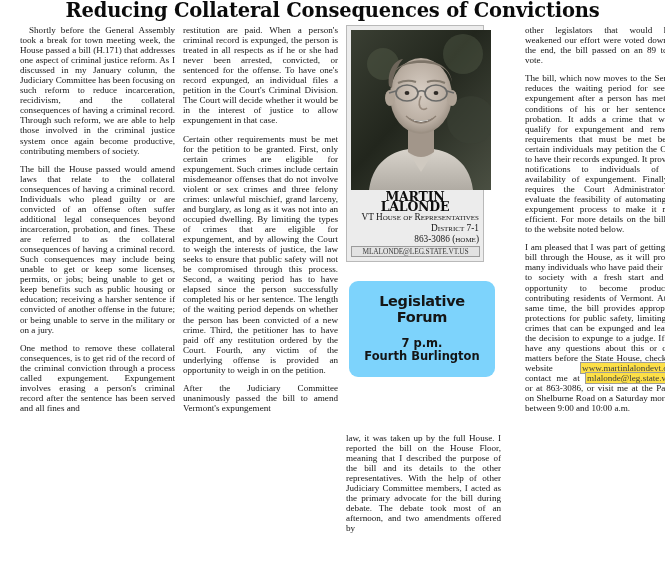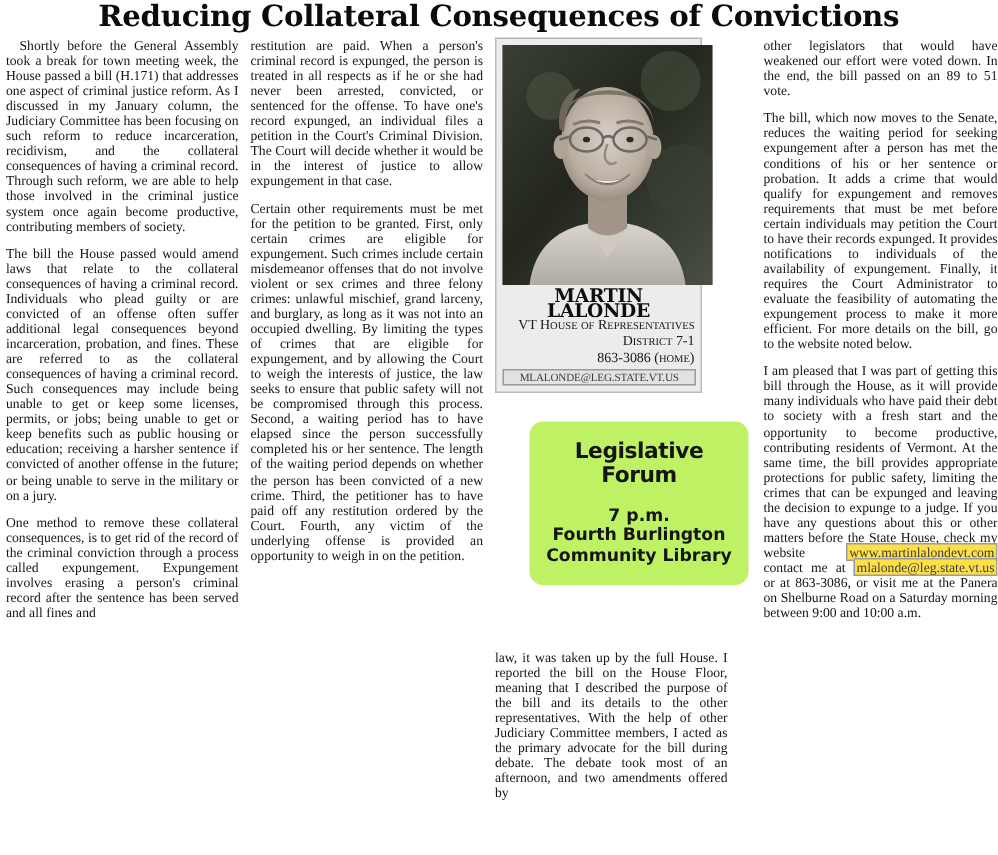--- a/index.html
+++ b/index.html
@@ -13,21 +13,21 @@
     overflow: hidden;
     font-family: "Liberation Serif", "DejaVu Serif", serif;
     color: #111111;
     position: relative;
   }
   #page {
     width: 665px;
     height: 570px;
     position: relative;
     box-sizing: border-box;
-    padding: 0 4px;
+    padding: 0 20px;
   }
   #headline {
     text-align: center;
     font-family: "DejaVu Serif", "Liberation Serif", serif;
     font-weight: bold;
     font-size: 19.5px;
     letter-spacing: -0.2px;
     line-height: 20px;
     padding-top: 1px;
     color: #0b0b0b;
@@ -112,28 +112,27 @@
     font-variant: small-caps;
   }
 
   
   #forum {
     position: absolute;
     left: 3px;
     top: 256px;
     width: 146px;
     box-sizing: border-box;
-    background: #bef264;
+    background: #7dd3fc;
     border-radius: 9px;
     padding: 12px 4px 13px 4px;
     text-align: center;
     font-family: "DejaVu Sans", "Liberation Sans", sans-serif;
     font-weight: bold;
     color: #151515;
-    margin-left: 20px;
   }
   .forum-title {
     font-size: 14.5px;
     line-height: 16px;
     letter-spacing: -0.3px;
   }
   .forum-date {
     font-size: 11.5px;
     line-height: 14px;
   }
@@ -178,20 +177,21 @@
 
     <div class="col" id="col1">
       <p class="indent">Shortly before the General Assembly took a break for town meeting week, the House passed a bill (H.171) that addresses one aspect of criminal justice reform.  As I discussed in my January column, the Judiciary Committee has been focusing on such reform to reduce incarceration, recidivism, and the collateral consequences of having a criminal record.  Through such reform, we are able to help those involved in the criminal justice system once again become productive, contributing members of society.</p>
       <p>The bill the House passed would amend laws that relate to the collateral consequences of having a criminal record.  Individuals who plead guilty or are convicted of an offense often suffer additional legal consequences beyond incarceration, probation, and fines.  These are referred to as the collateral consequences of having a criminal record.  Such consequences may include being unable to get or keep some licenses, permits, or jobs; being unable to get or keep benefits such as public housing or education; receiving a harsher sentence if convicted of another offense in the future; or being unable to serve in the military or on a jury.</p>
       <p>One method to remove these collateral consequences, is to get rid of the record of the criminal conviction through a process called expungement.  Expungement involves erasing a person's criminal record after the sentence has been served and all fines and</p>
     </div>
 
     <div class="col" id="col2">
       <p>restitution are paid.  When a person's criminal record is expunged, the person is treated in all respects as if he or she had never been arrested, convicted, or sentenced for the offense.  To have one's record expunged, an individual files a petition in the Court's Criminal Division.  The Court will decide whether it would be in the interest of justice to allow expungement in that case.</p>
       <p>Certain other requirements must be met for the petition to be granted. First, only certain crimes are eligible for expungement. Such crimes include certain misdemeanor offenses that do not involve violent or sex crimes and three felony crimes: unlawful mischief, grand larceny, and burglary, as long as it was not into an occupied dwelling.  By limiting the types of crimes that are eligible for expungement, and by allowing the Court to weigh the interests of justice, the law seeks to ensure that public safety will not be compromised through this process.  Second, a waiting period has to have elapsed since the person successfully completed his or her sentence.  The length of the waiting period depends on whether the person has been convicted of a new crime.  Third, the petitioner has to have paid off any restitution ordered by the Court.  Fourth, any victim of the underlying offense is provided an opportunity to weigh in on the petition.</p>
+      <p>After the Judiciary Committee unanimously passed the bill to amend Vermont's expungement</p>
     </div>
 
     <div class="col" id="col3">
 
       <div id="card">
         <div id="photo">
           <svg width="140" height="160" viewBox="0 0 140 160" xmlns="http://www.w3.org/2000/svg" aria-hidden="true">
             <defs>
               <linearGradient id="bg" x1="0" y1="0" x2="1" y2="1">
                 <stop offset="0%" stop-color="#3a3f33"></stop>
@@ -254,21 +254,20 @@
         <div class="card-line smallcaps">District 7-1</div>
         <div class="card-line smallcaps">863-3086 (home)</div>
         <div class="card-email">MLALONDE@LEG.STATE.VT.US</div>
       </div>
 
       <div id="forum">
         <div class="forum-title">Legislative Forum</div>
         <div class="forum-gap"></div>
         <div class="forum-time">7 p.m.</div>
         <div class="forum-place">Fourth Burlington</div>
-        <div class="forum-place">Community Library</div>
       </div>
 
       <div id="col3-lower">
         <p>law, it was taken up by the full House.  I reported the bill on the House Floor, meaning that I described the purpose of the bill and its details to the other representatives. With the help of other Judiciary Committee members, I acted as the primary advocate for the bill during debate.  The debate took most of an afternoon, and two amendments offered by</p>
       </div>
     </div>
 
     <div class="col" id="col4">
       <p>other legislators that would have weakened our effort were voted down.  In the end, the bill passed on an 89 to 51 vote.</p>
       <p>The bill, which now moves to the Senate, reduces the waiting period for seeking expungement after a person has met the conditions of his or her sentence or probation. It adds a crime that would qualify for expungement and removes requirements that must be met before certain individuals may petition the Court to have their records expunged.  It provides notifications to individuals of the availability of expungement.  Finally, it requires the Court Administrator to evaluate the feasibility of automating the expungement process to make it more efficient. For more details on the bill, go to the website noted below.</p>

